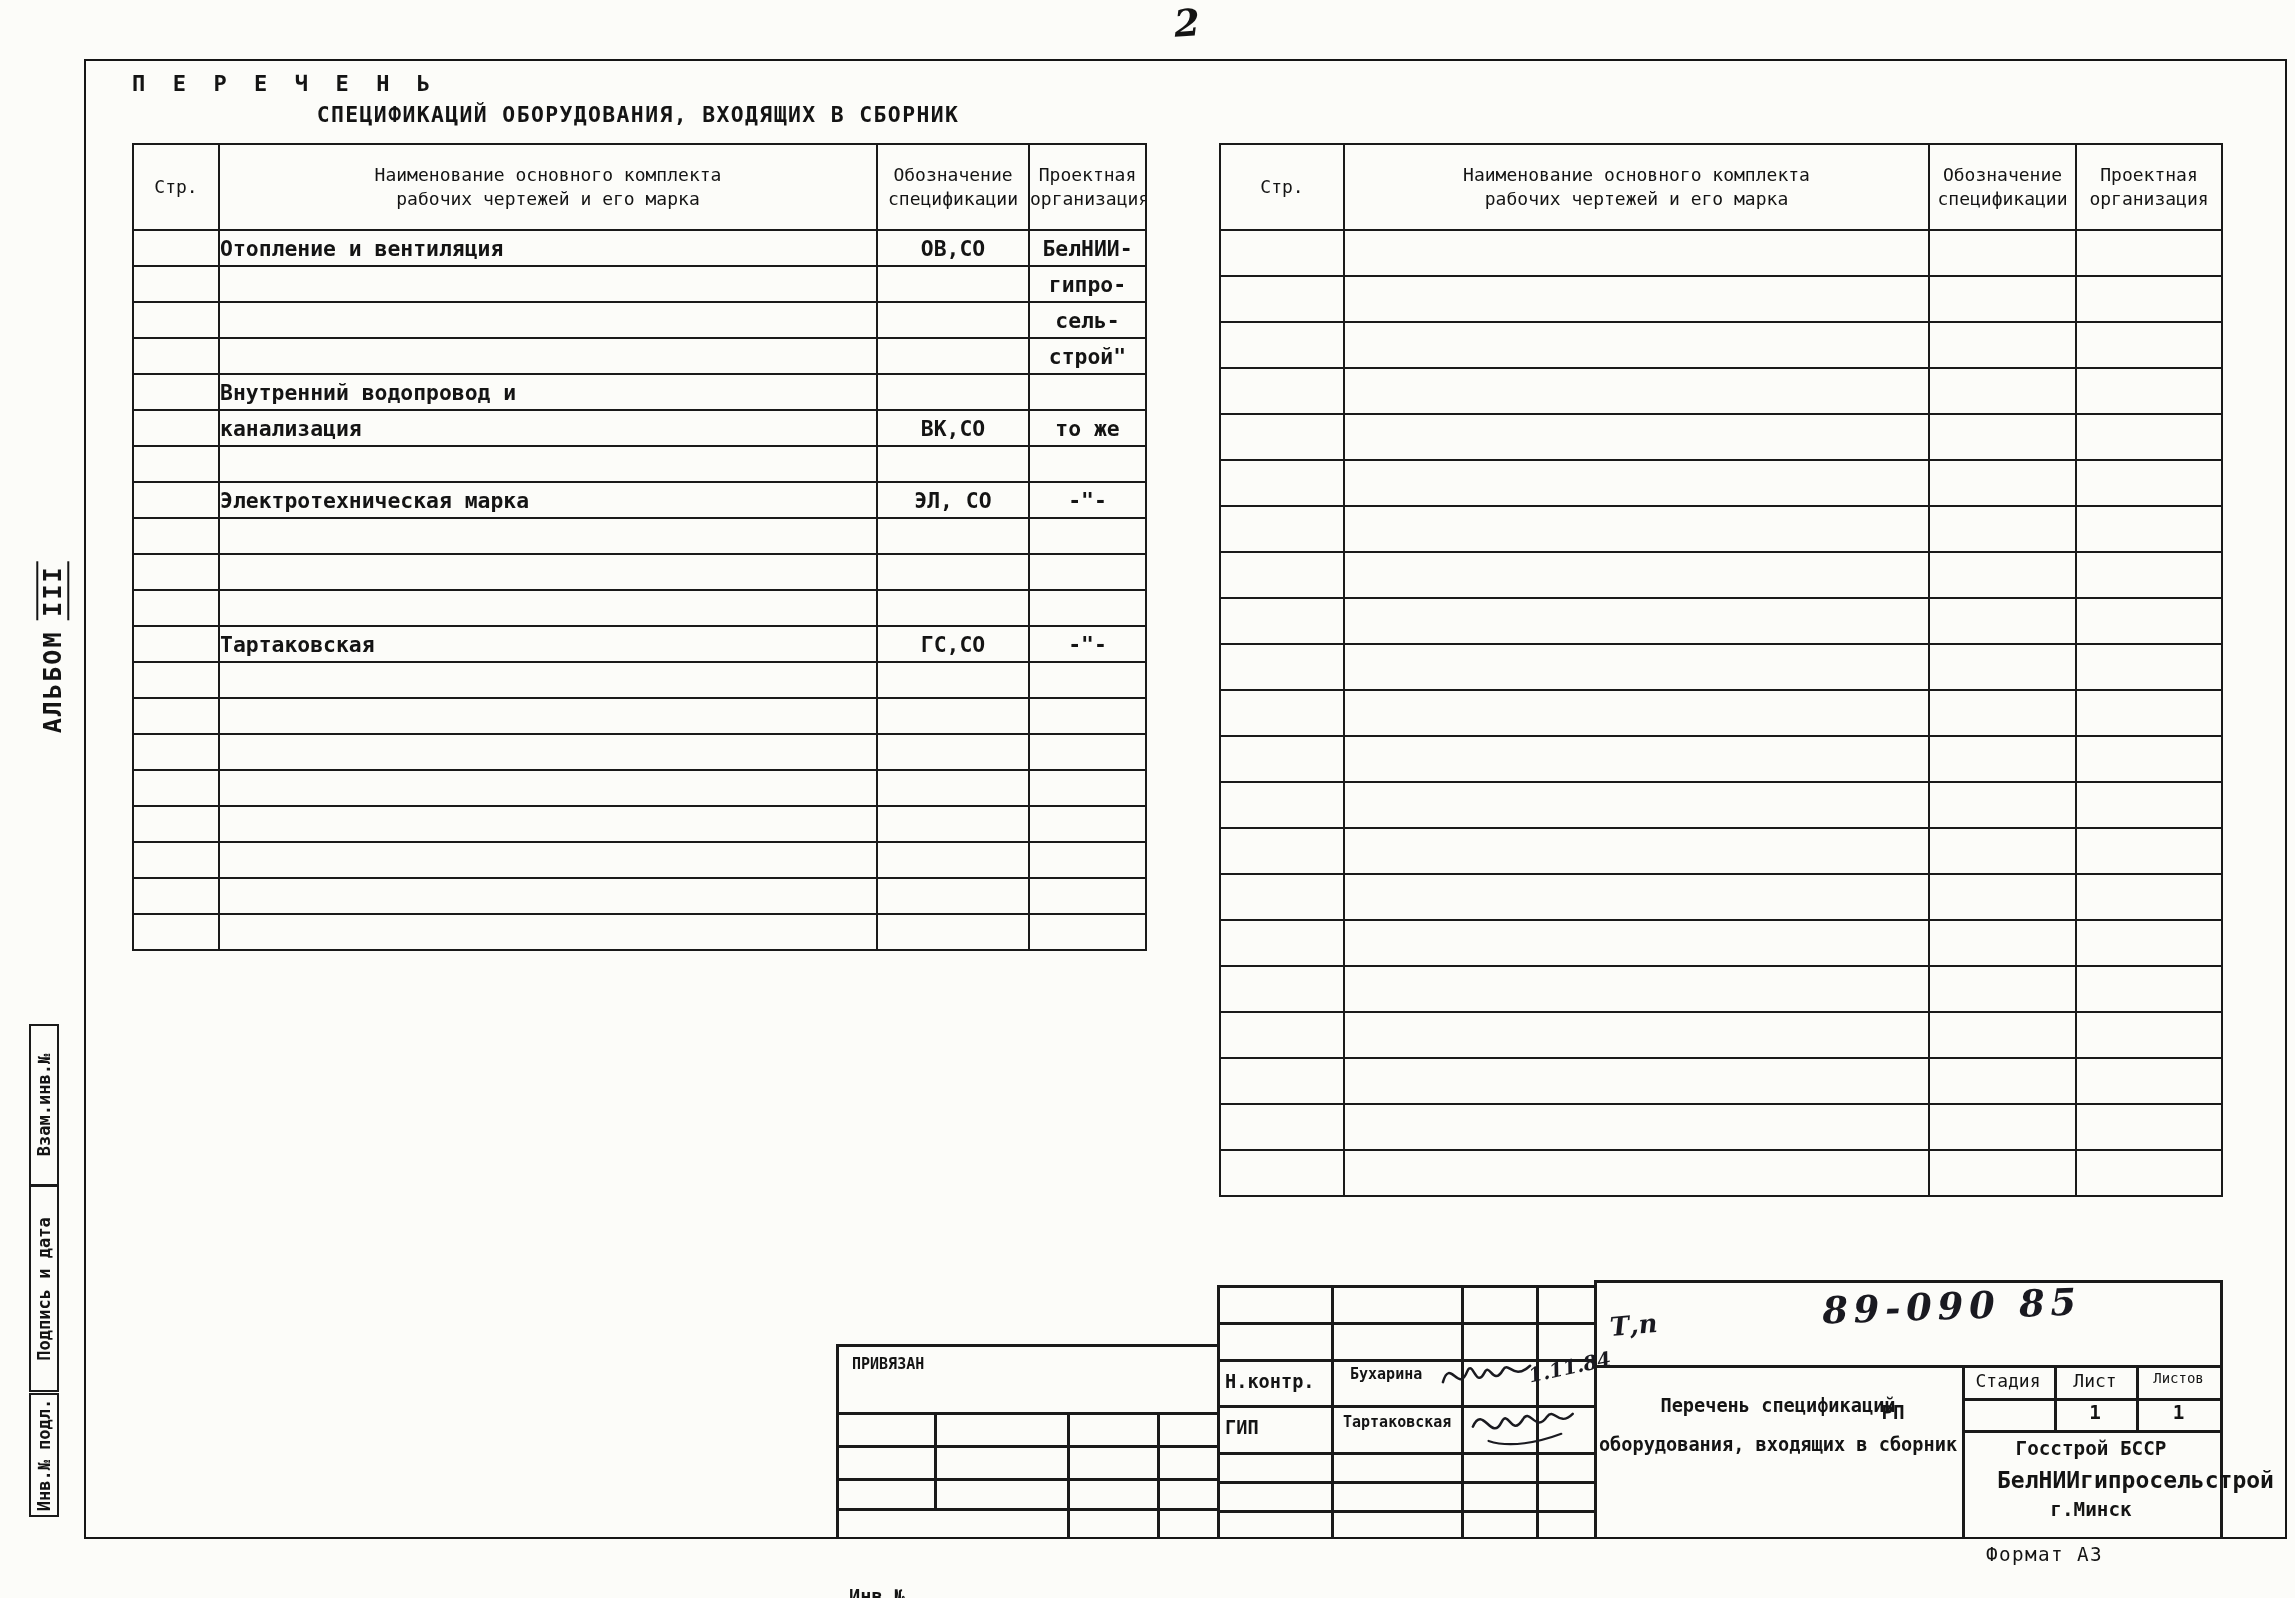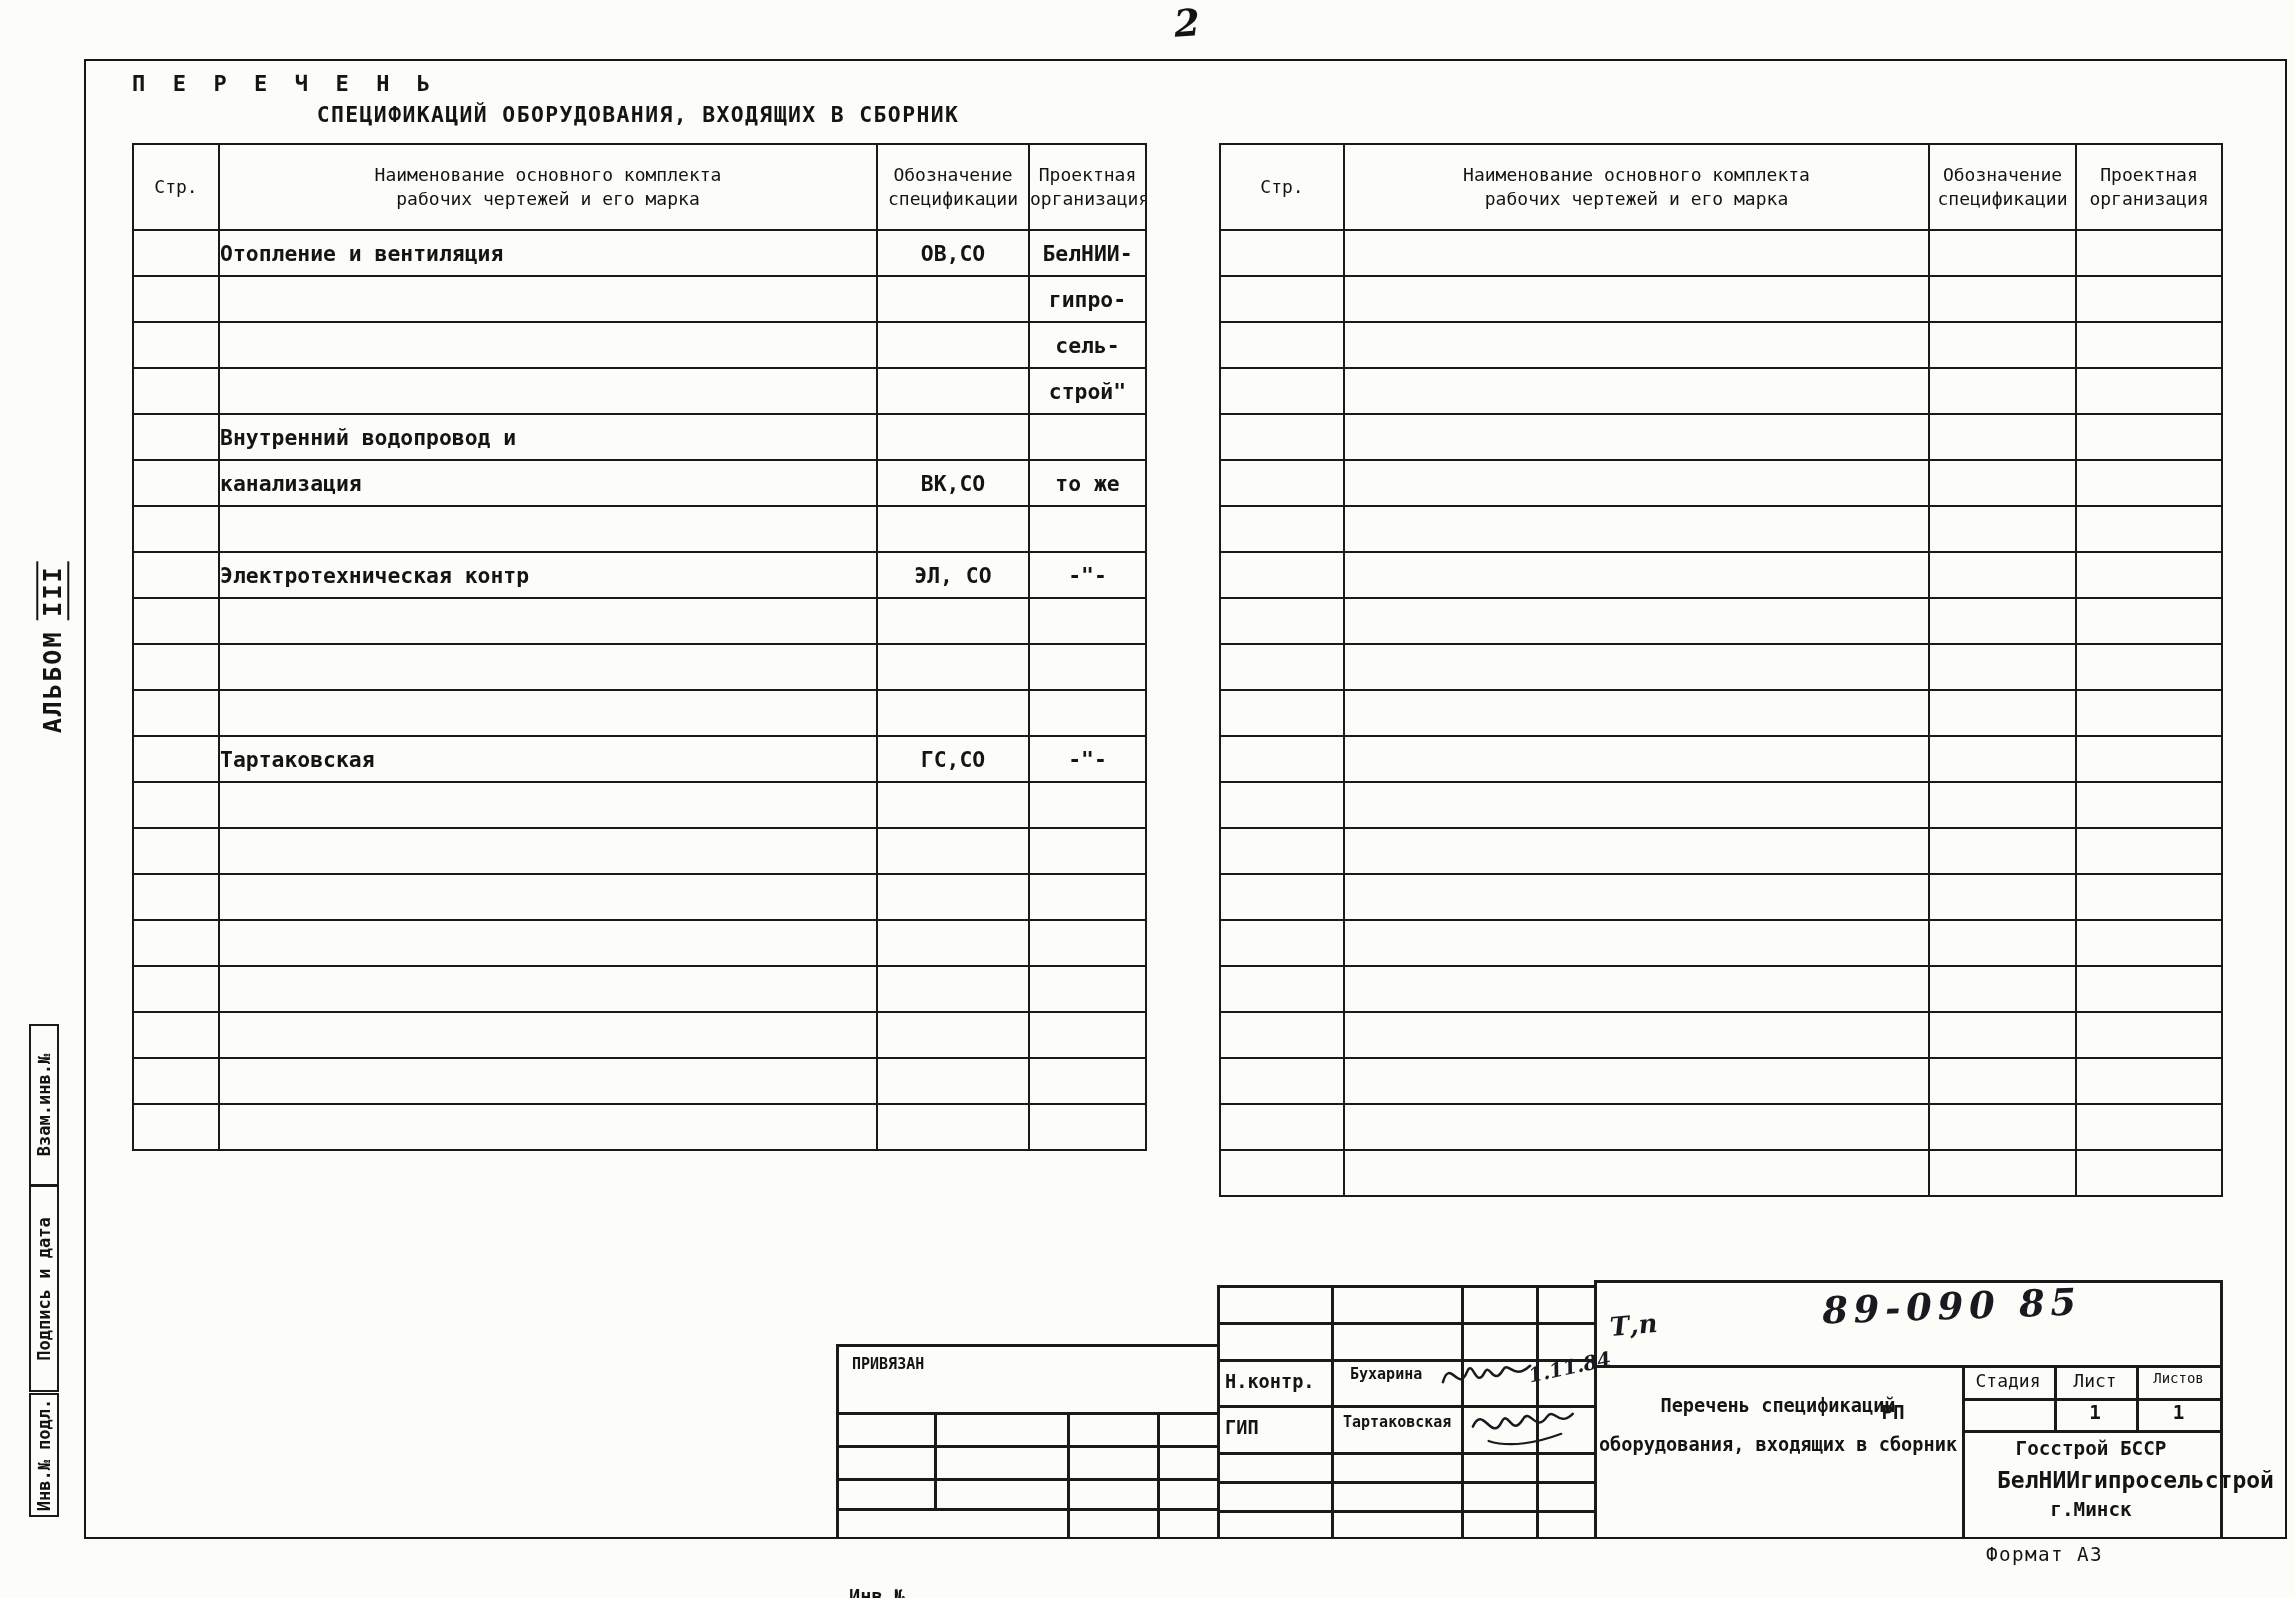--- a/index.html
+++ b/index.html
@@ -28,21 +28,21 @@
     font-size:21.4px;font-weight:bold;letter-spacing:1.4px;
   }
   
   table.tbl{position:absolute;border-collapse:collapse;table-layout:fixed;}
   table.tbl th,table.tbl td{
     border:2.9px solid #1a1a1a;padding:0;overflow:hidden;white-space:nowrap;
     vertical-align:middle;
   }
   table.tbl thead tr{height:86px;}
   table.tbl thead th{font-weight:normal;font-size:18px;line-height:1.35;text-align:center;}
-  #left-table tbody tr{height:46px;}
+  #left-table tbody tr{height:36px;}
   #right-table tbody tr{height:46px;}
   table.tbl td{font-size:21.4px;font-weight:bold;}
   td.c-page{text-align:center;}
   td.c-name{text-align:left;padding-left:21.4px;}
   td.c-spec{text-align:center;}
   td.c-org{text-align:center;}
   
   .margin-box{
     position:absolute;left:29px;width:30px;border:2.1px solid #1a1a1a;box-sizing:border-box;
     display:flex;align-items:center;justify-content:center;
@@ -151,21 +151,21 @@
           <td class="c-org">то же</td>
         </tr>
         <tr>
           <td class="c-page"></td>
           <td class="c-name"></td>
           <td class="c-spec"></td>
           <td class="c-org"></td>
         </tr>
         <tr>
           <td class="c-page"></td>
-          <td class="c-name">Электротехническая контр</td>
+          <td class="c-name">Электротехническая марка</td>
           <td class="c-spec">ЭЛ, СО</td>
           <td class="c-org">-"-</td>
         </tr>
         <tr>
           <td class="c-page"></td>
           <td class="c-name"></td>
           <td class="c-spec"></td>
           <td class="c-org"></td>
         </tr>
         <tr>

